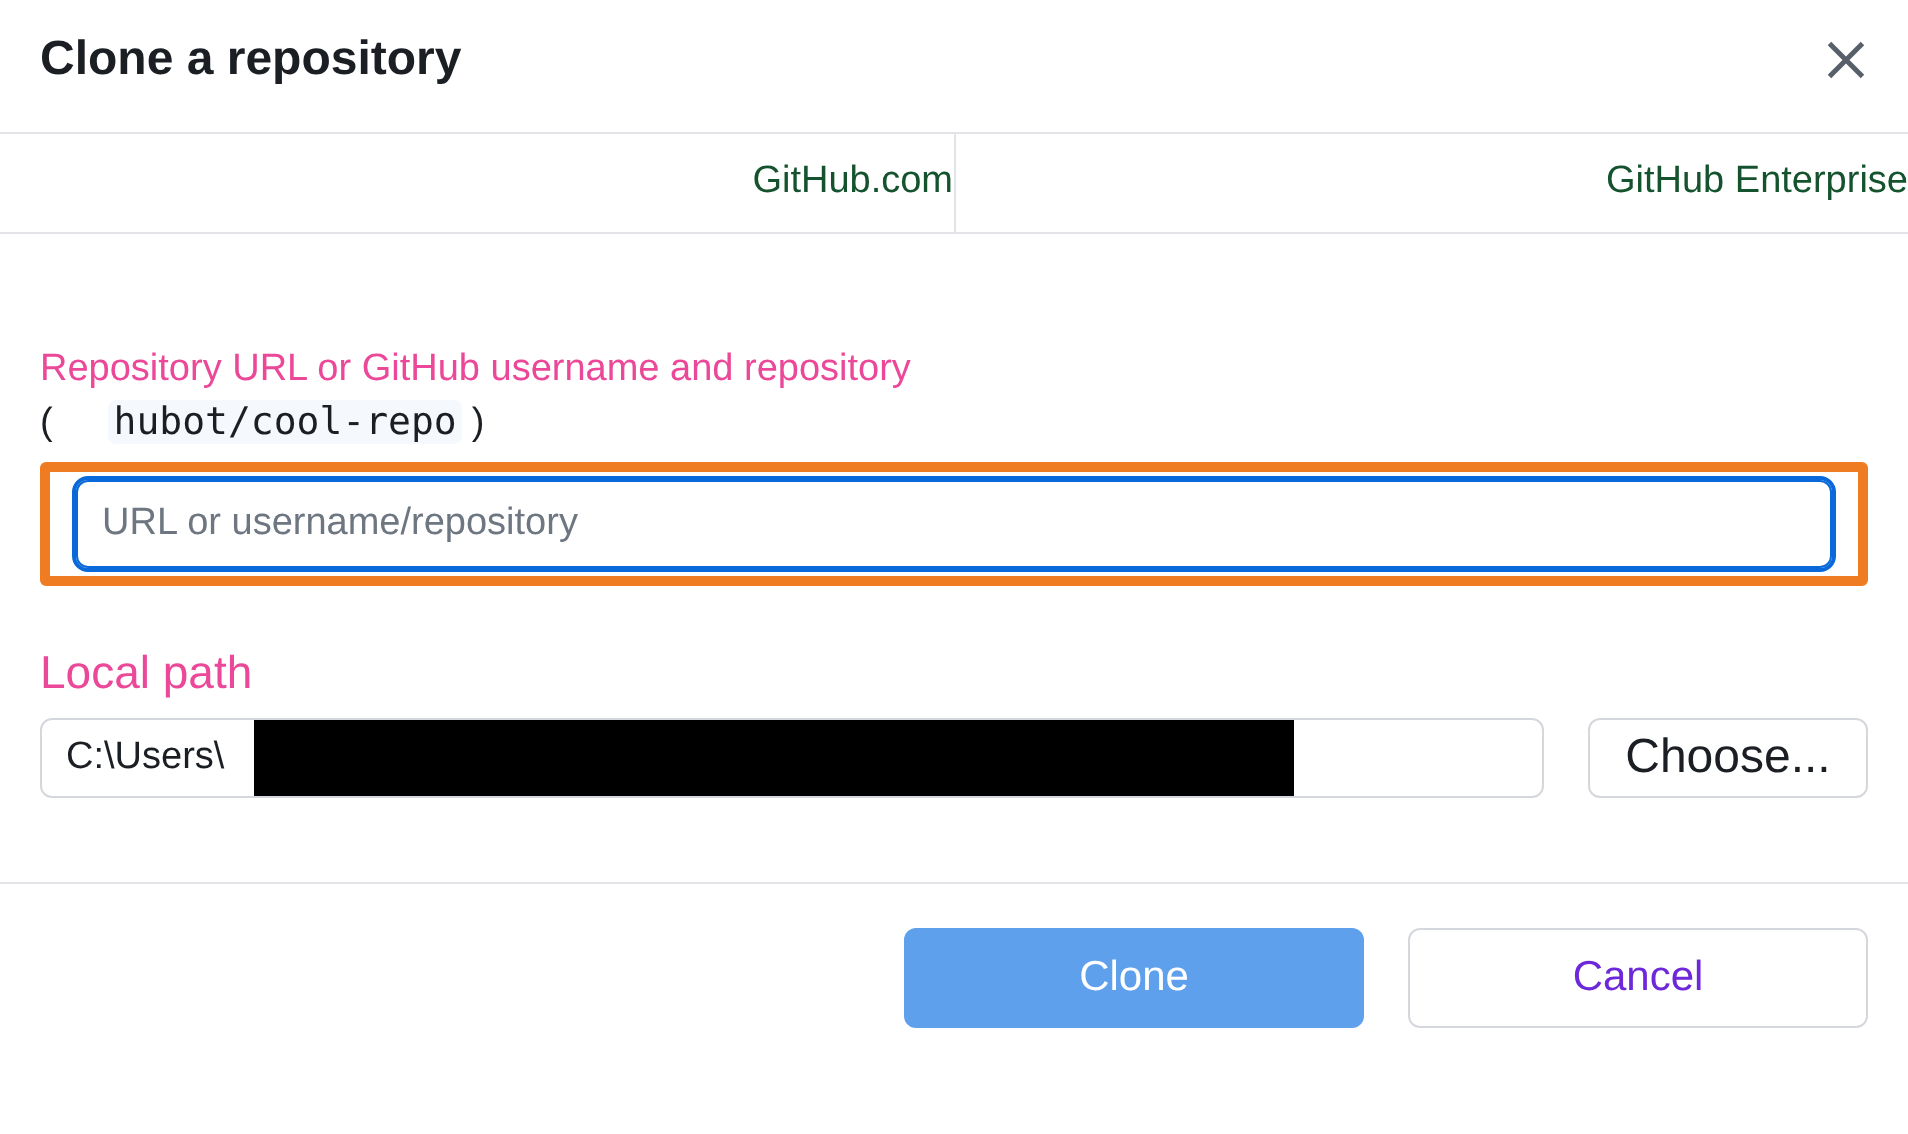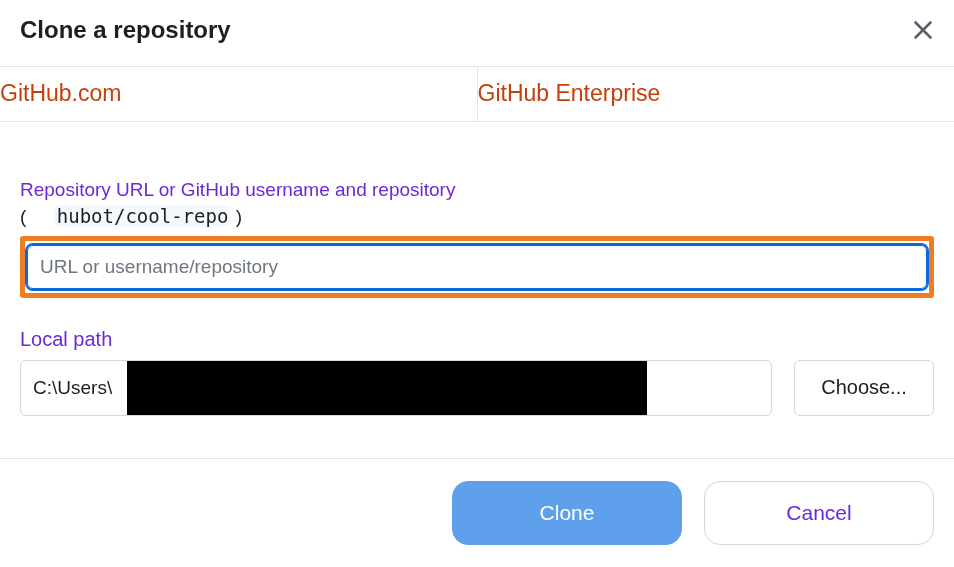--- a/index.html
+++ b/index.html
@@ -30,90 +30,90 @@
       color: #57606a;
       flex-shrink: 0;
     }
     .tabs {
       display: flex;
       border-top: 1px solid #e2e4e7;
       border-bottom: 1px solid #e2e4e7;
     }
     .tab {
       flex: 1;
-      text-align: left;
+      text-align: right;
       padding: 13px 0 14px 0;
-      font-size: 23px;
-      color: #c2410c;
+      font-size: 19px;
+      color: #14532d;
       cursor: pointer;
       border-right: 1px solid #e2e4e7;
       position: relative;
     }
     .tab:last-child { border-right: none; }
     .tab.active::after {
       content: "";
       position: absolute;
       left: 0; right: 0; bottom: -1px;
       height: 4px;
       background: #0969da;
     }
     .form-area {
       padding: 54px 20px 0 20px;
     }
     .label {
       font-size: 19px;
-      color: #6d28d9;
+      color: #ec4899;
       line-height: 1.5;
     }
     .hint-open, .hint-close {
       font-size: 19px;
       color: #1b1f24;
     }
     .hint-mono {
       font-family: ui-monospace, SFMono-Regular, "SF Mono", Menlo, Consolas, monospace;
       font-size: 19px;
       color: #1b1f24;
       background: #f5f8fc;
       padding: 0 3px;
       border-radius: 4px;
       margin-left: 23px;
     }
     .url-highlight {
       margin-top: 8px;
       border: 5px solid #ef7c22;
       border-radius: 3px;
-      padding: 4px 2px;
+      padding: 4px 13px;
     }
     .url-input {
       width: 100%;
       height: 44px;
       border: 1px solid #0969da;
       outline: 2px solid #0969da;
       outline-offset: 0;
       border-radius: 6px;
       padding: 0 12px;
       font-size: 19px;
       color: #1b1f24;
       background: #fff;
     }
     .url-input::placeholder { color: #6e7781; }
     .localpath-label {
-      font-size: 20px;
+      font-size: 23px;
       margin-top: 26px;
     }
     .localpath-row {
       display: flex;
       gap: 22px;
       margin-top: 6px;
       align-items: stretch;
     }
     .localpath-input-wrap {
       position: relative;
       flex: 1;
-      height: 56px;
+      height: 40px;
     }
     .localpath-input {
       width: 100%;
       height: 100%;
       border: 1px solid #d4d7dc;
       border-radius: 6px;
       padding: 0 12px;
       font-size: 19px;
       color: #1b1f24;
       background: #fff;
@@ -124,38 +124,38 @@
       bottom: 1px;
       left: 107px;
       width: 520px;
       background: #000;
     }
     .choose-btn {
       width: 140px;
       border: 1px solid #d4d7dc;
       border-radius: 6px;
       background: #fff;
-      font-size: 20px;
+      font-size: 24px;
       color: #1b1f24;
       cursor: pointer;
     }
     .footer-sep {
       border-top: 1px solid #e2e4e7;
       margin-top: 42px;
     }
     .footer {
       display: flex;
       justify-content: flex-end;
       gap: 22px;
       padding: 22px 20px 0 0;
     }
     .btn {
       width: 230px;
-      height: 64px;
-      border-radius: 16px;
+      height: 50px;
+      border-radius: 6px;
       font-size: 21px;
       cursor: pointer;
     }
     .btn-primary {
       background: #5fa0ec;
       border: 1px solid #5fa0ec;
       color: #fff;
     }
     .btn-secondary {
       background: #fff;

